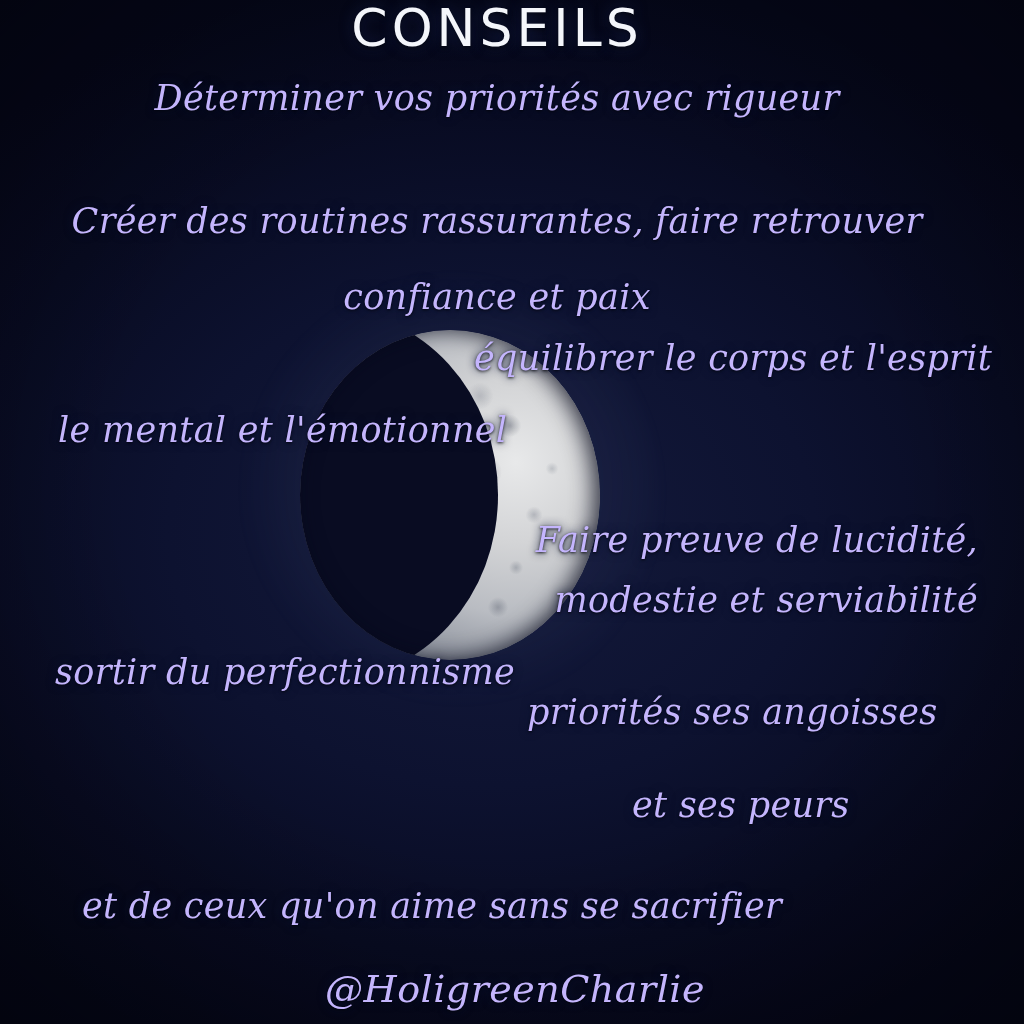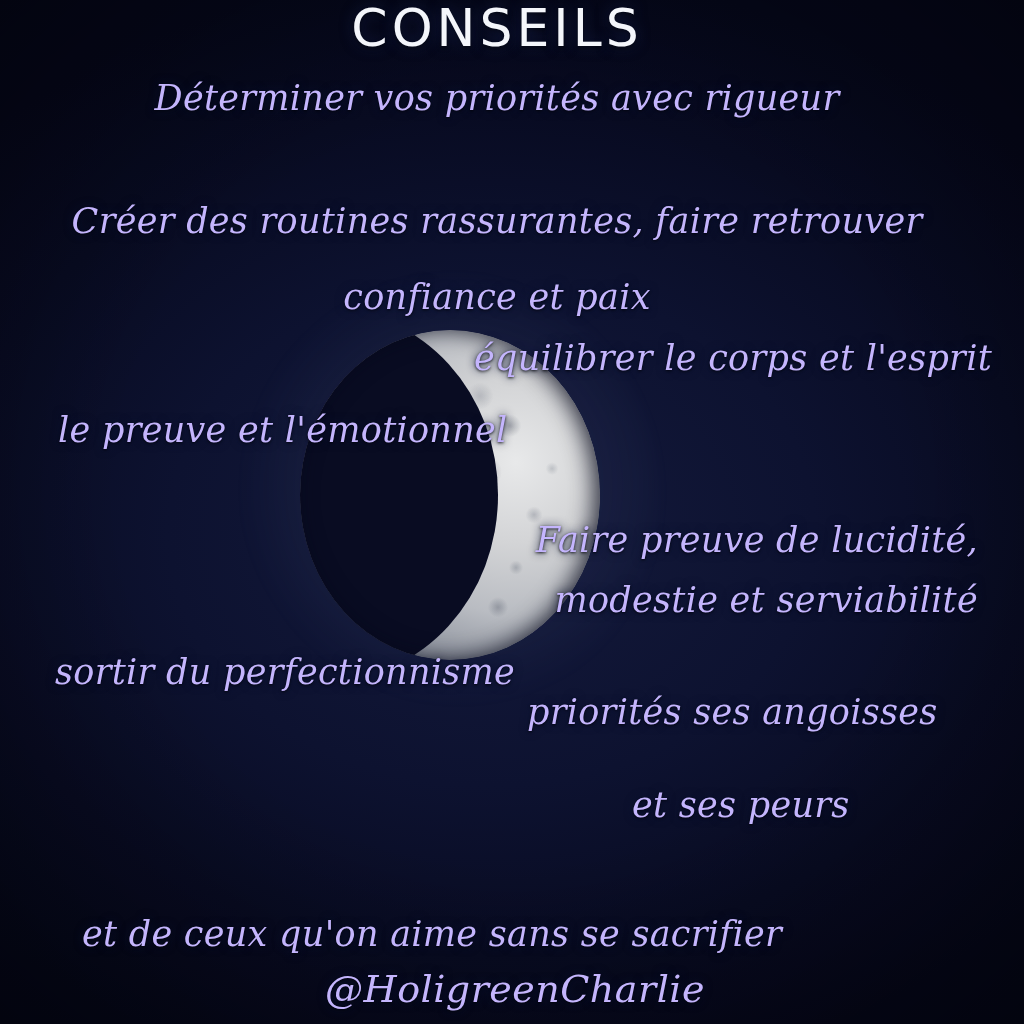--- a/index.html
+++ b/index.html
@@ -152,32 +152,32 @@
 
     <div class="line script center" style="left:497px; top:78px;">Déterminer vos priorités avec rigueur</div>
 
 
     <div class="line script center" style="left:497px; top:201px;">Créer des routines rassurantes, faire retrouver</div>
 
     <div class="line script center" style="left:497px; top:277px;">confiance et paix</div>
 
     <div class="line script" style="right:32px; top:338px;">équilibrer le corps et l'esprit</div>
 
-    <div class="line script" style="left:58px; top:410px;">le preuve et l'émotionnel</div>
+    <div class="line script" style="left:58px; top:410px;">le mental et l'émotionnel</div>
 
     <div class="line script" style="right:46px; top:520px;">Faire preuve de lucidité,</div>
 
     <div class="line script" style="right:46px; top:580px;">modestie et serviabilité</div>
 
     <div class="line script" style="left:55px; top:652px;">sortir du perfectionnisme</div>
 
 
     <div class="line script" style="left:527px; top:692px;">priorités ses angoisses</div>
 
     <div class="line script" style="left:632px; top:785px;">et ses peurs</div>
 
 
-    <div class="line script center" style="left:432px; top:886px;margin-top:28px;">et de ceux qu'on aime sans se sacrifier</div>
+    <div class="line script center" style="left:432px; top:886px;">et de ceux qu'on aime sans se sacrifier</div>
 
     <div class="line handle center" style="left:515px; top:967px;">@HoligreenCharlie</div>
 
   </div>
 </div>
 
 </body></html>

